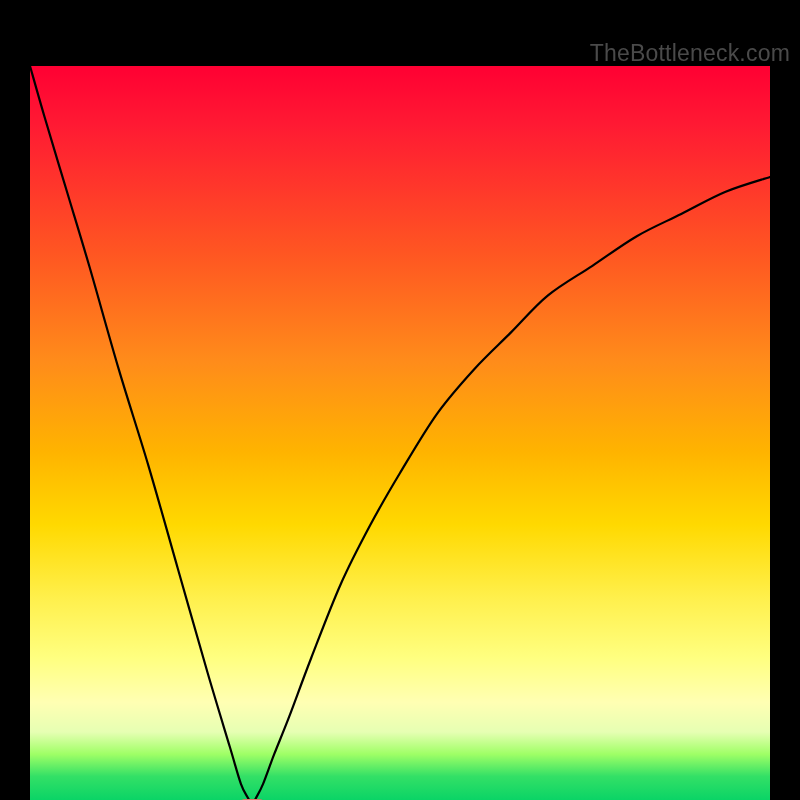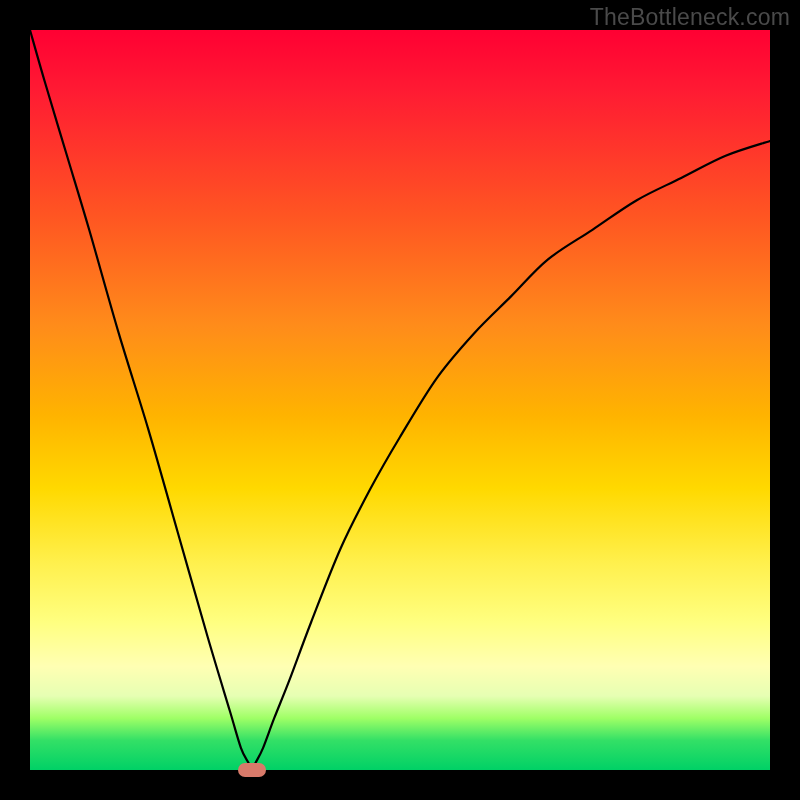--- a/index.html
+++ b/index.html
@@ -9,20 +9,21 @@
     height: 800px;
     overflow: hidden;
     background: #000;
     font-family: Arial, Helvetica, sans-serif;
   }
   .frame {
     position: relative;
     width: 800px;
     height: 592px;
     background: #000;
+    margin-top: 36px;
   }
   .plot {
     position: absolute;
     left: 30px;
     top: 30px;
     width: 740px;
     height: 740px;
     
     background: linear-gradient(to bottom,
       #ff0033 0%,

